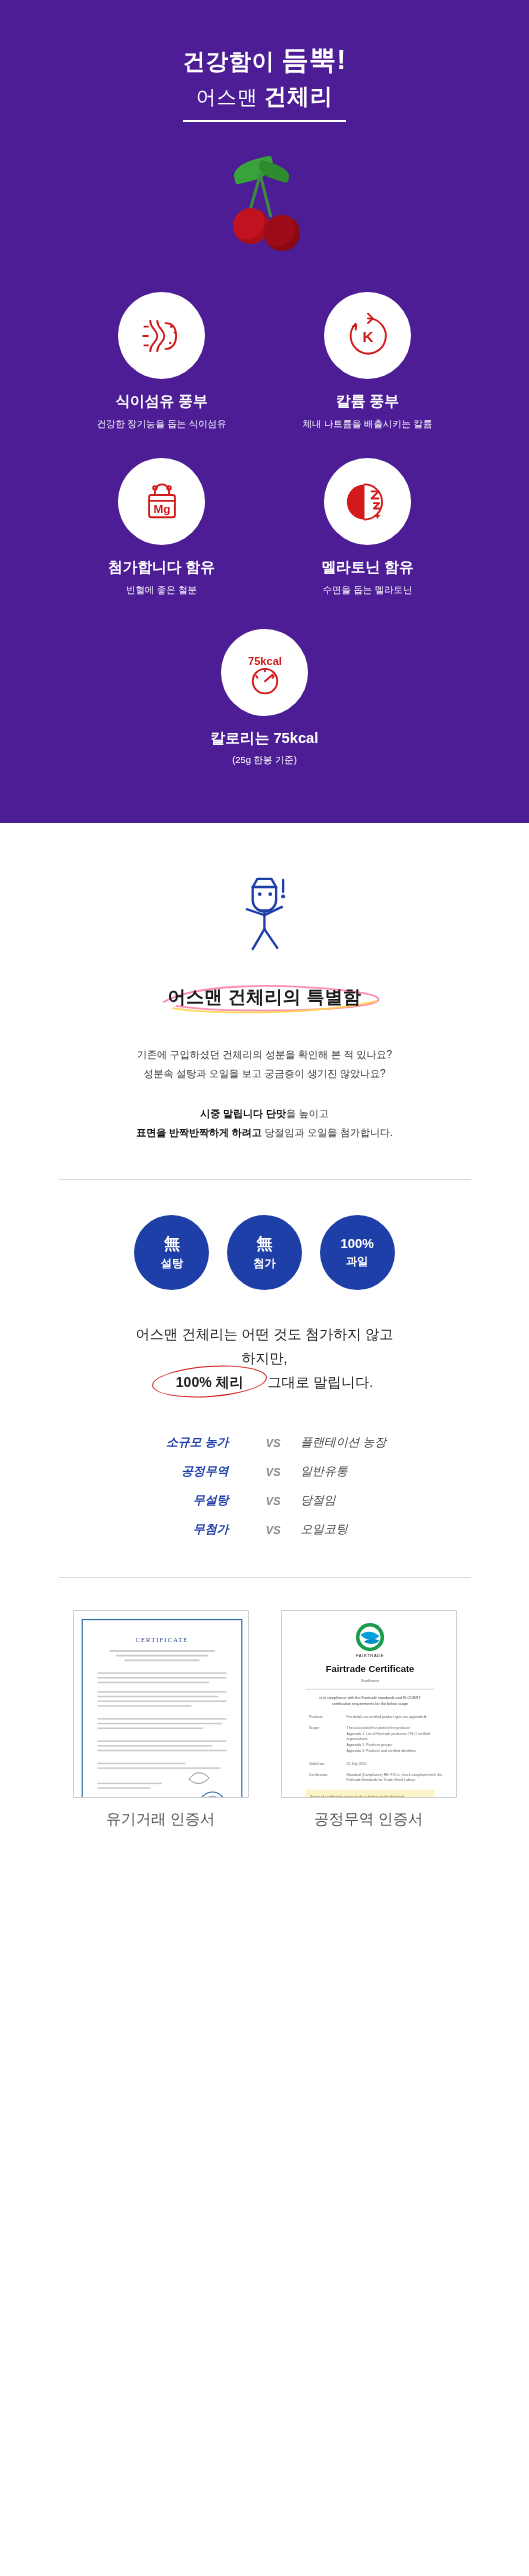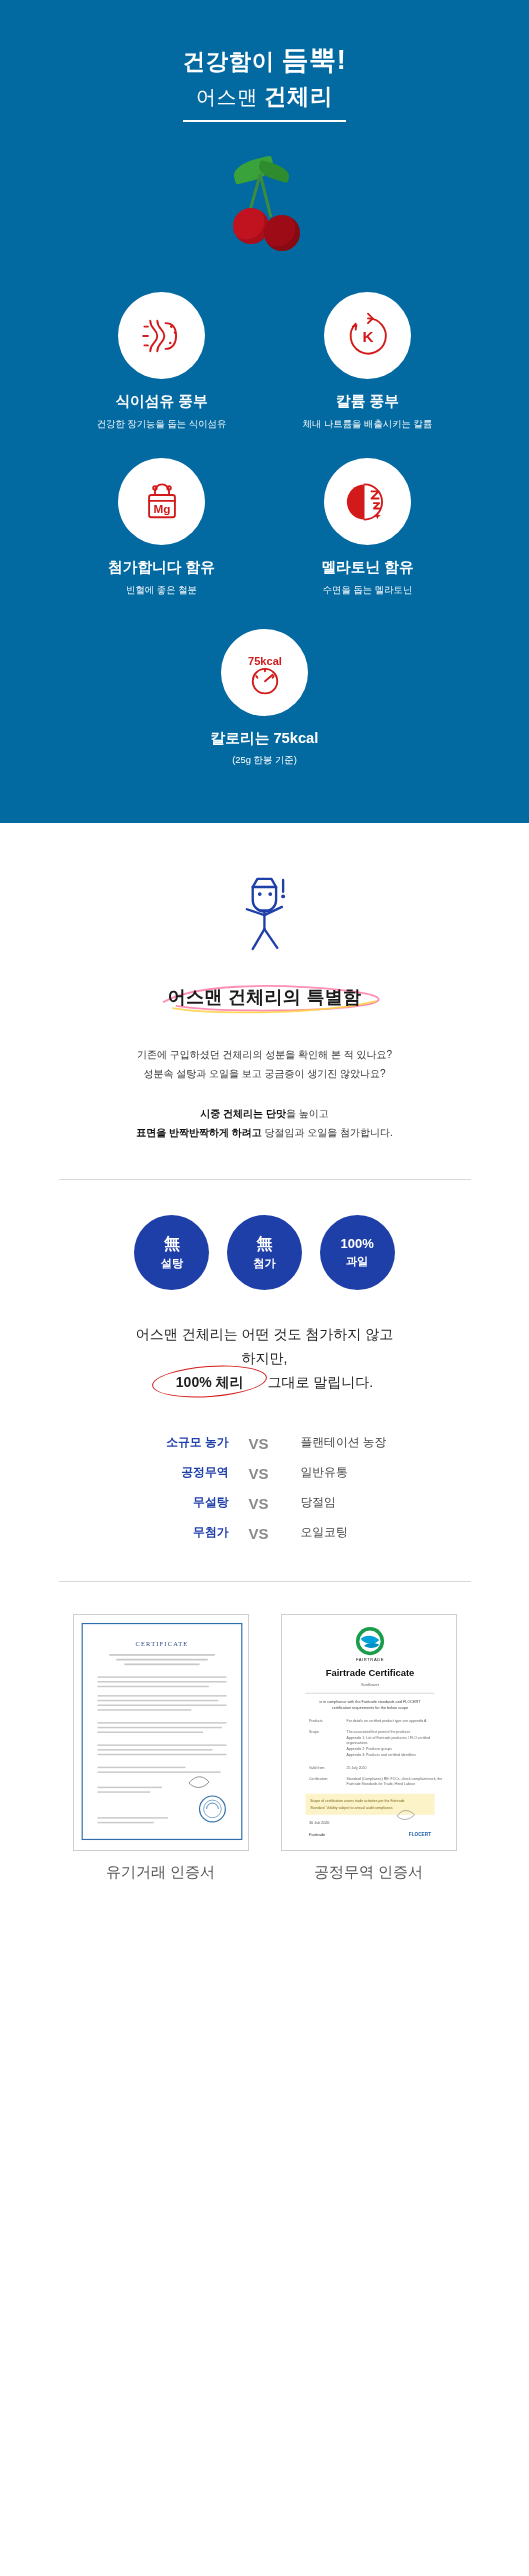--- a/index.html
+++ b/index.html
@@ -10,21 +10,21 @@
   }
   .page {
     width: 529px;
     position: relative;
     overflow: hidden;
   }
 
   
   .hero {
     width: 529px;
-    background: #0369a1;
+    background: #4c1d95;
     padding: 42px 0 56px;
     text-align: center;
     position: relative;
   }
   .hero-title-wrap {
     display: inline-block;
     position: relative;
     padding: 0 5.9px 8.2px;
   }
   .hero-line1 {
@@ -222,39 +222,40 @@
     height: calc(100% + 7px);
     border: 1.2px solid #d31a1a;
     border-radius: 50%;
     transform: rotate(-4deg);
   }
 
   
   .vs-table {
     margin: 41px auto 0;
     width: 341px;
+    font-style: italic;
   }
   .vs-row {
     display: flex;
     align-items: center;
     margin-bottom: 13px;
     font-size: 11.8px;
   }
   .vs-left {
     flex: 1;
     text-align: right;
     color: #1f3fa8;
     font-weight: bold;
     padding-right: 20px;
   }
   .vs-mid {
     width: 32px;
-    text-align: left;
+    text-align: right;
     color: #8a8a8a;
-    font-size: 15px;
+    font-size: 11px;
     font-weight: bold;
   }
   .vs-right {
     flex: 1;
     text-align: left;
     color: #444444;
     padding-left: 20px;
   }
 
   .divider2 {
@@ -266,21 +267,21 @@
 
   
   .certs {
     margin-top: 33px;
     display: flex;
     justify-content: center;
     gap: 32px;
   }
   .cert-item { width: 176px; text-align: center; }
   .cert-img {
-    width: 176px; height: 237px;
+    width: 176px; height: 188px;
     background: #ffffff;
     border: 0.6px solid #cfcfcf;
     position: relative;
     overflow: hidden;
   }
   .cert-caption {
     margin-top: 11.8px;
     font-size: 15px;
     color: #555555;
   }
@@ -428,21 +429,21 @@
       <div class="special-title">어스맨 건체리의 특별함</div>
     </div>
 
     <div class="para">
       <div>기존에 구입하셨던 건체리의 성분을 확인해 본 적 있나요?</div>
       <div>성분속 설탕과 오일을 보고 궁금증이 생기진 않았나요?</div>
     </div>
 
     <div class="para2">
       <div>
-        <b>시중 건체리는 단맛</b><span>을 높이고</span>
+        <b>시중 말립니다 단맛</b><span>을 높이고</span>
       </div>
       <div>
         <b>표면을 반짝반짝하게 하려고</b><span> 당절임과 오일을 첨가합니다.</span>
       </div>
     </div>
 
     <div class="divider"></div>
 
     <div class="blue-circles">
       <div class="bcircle">

